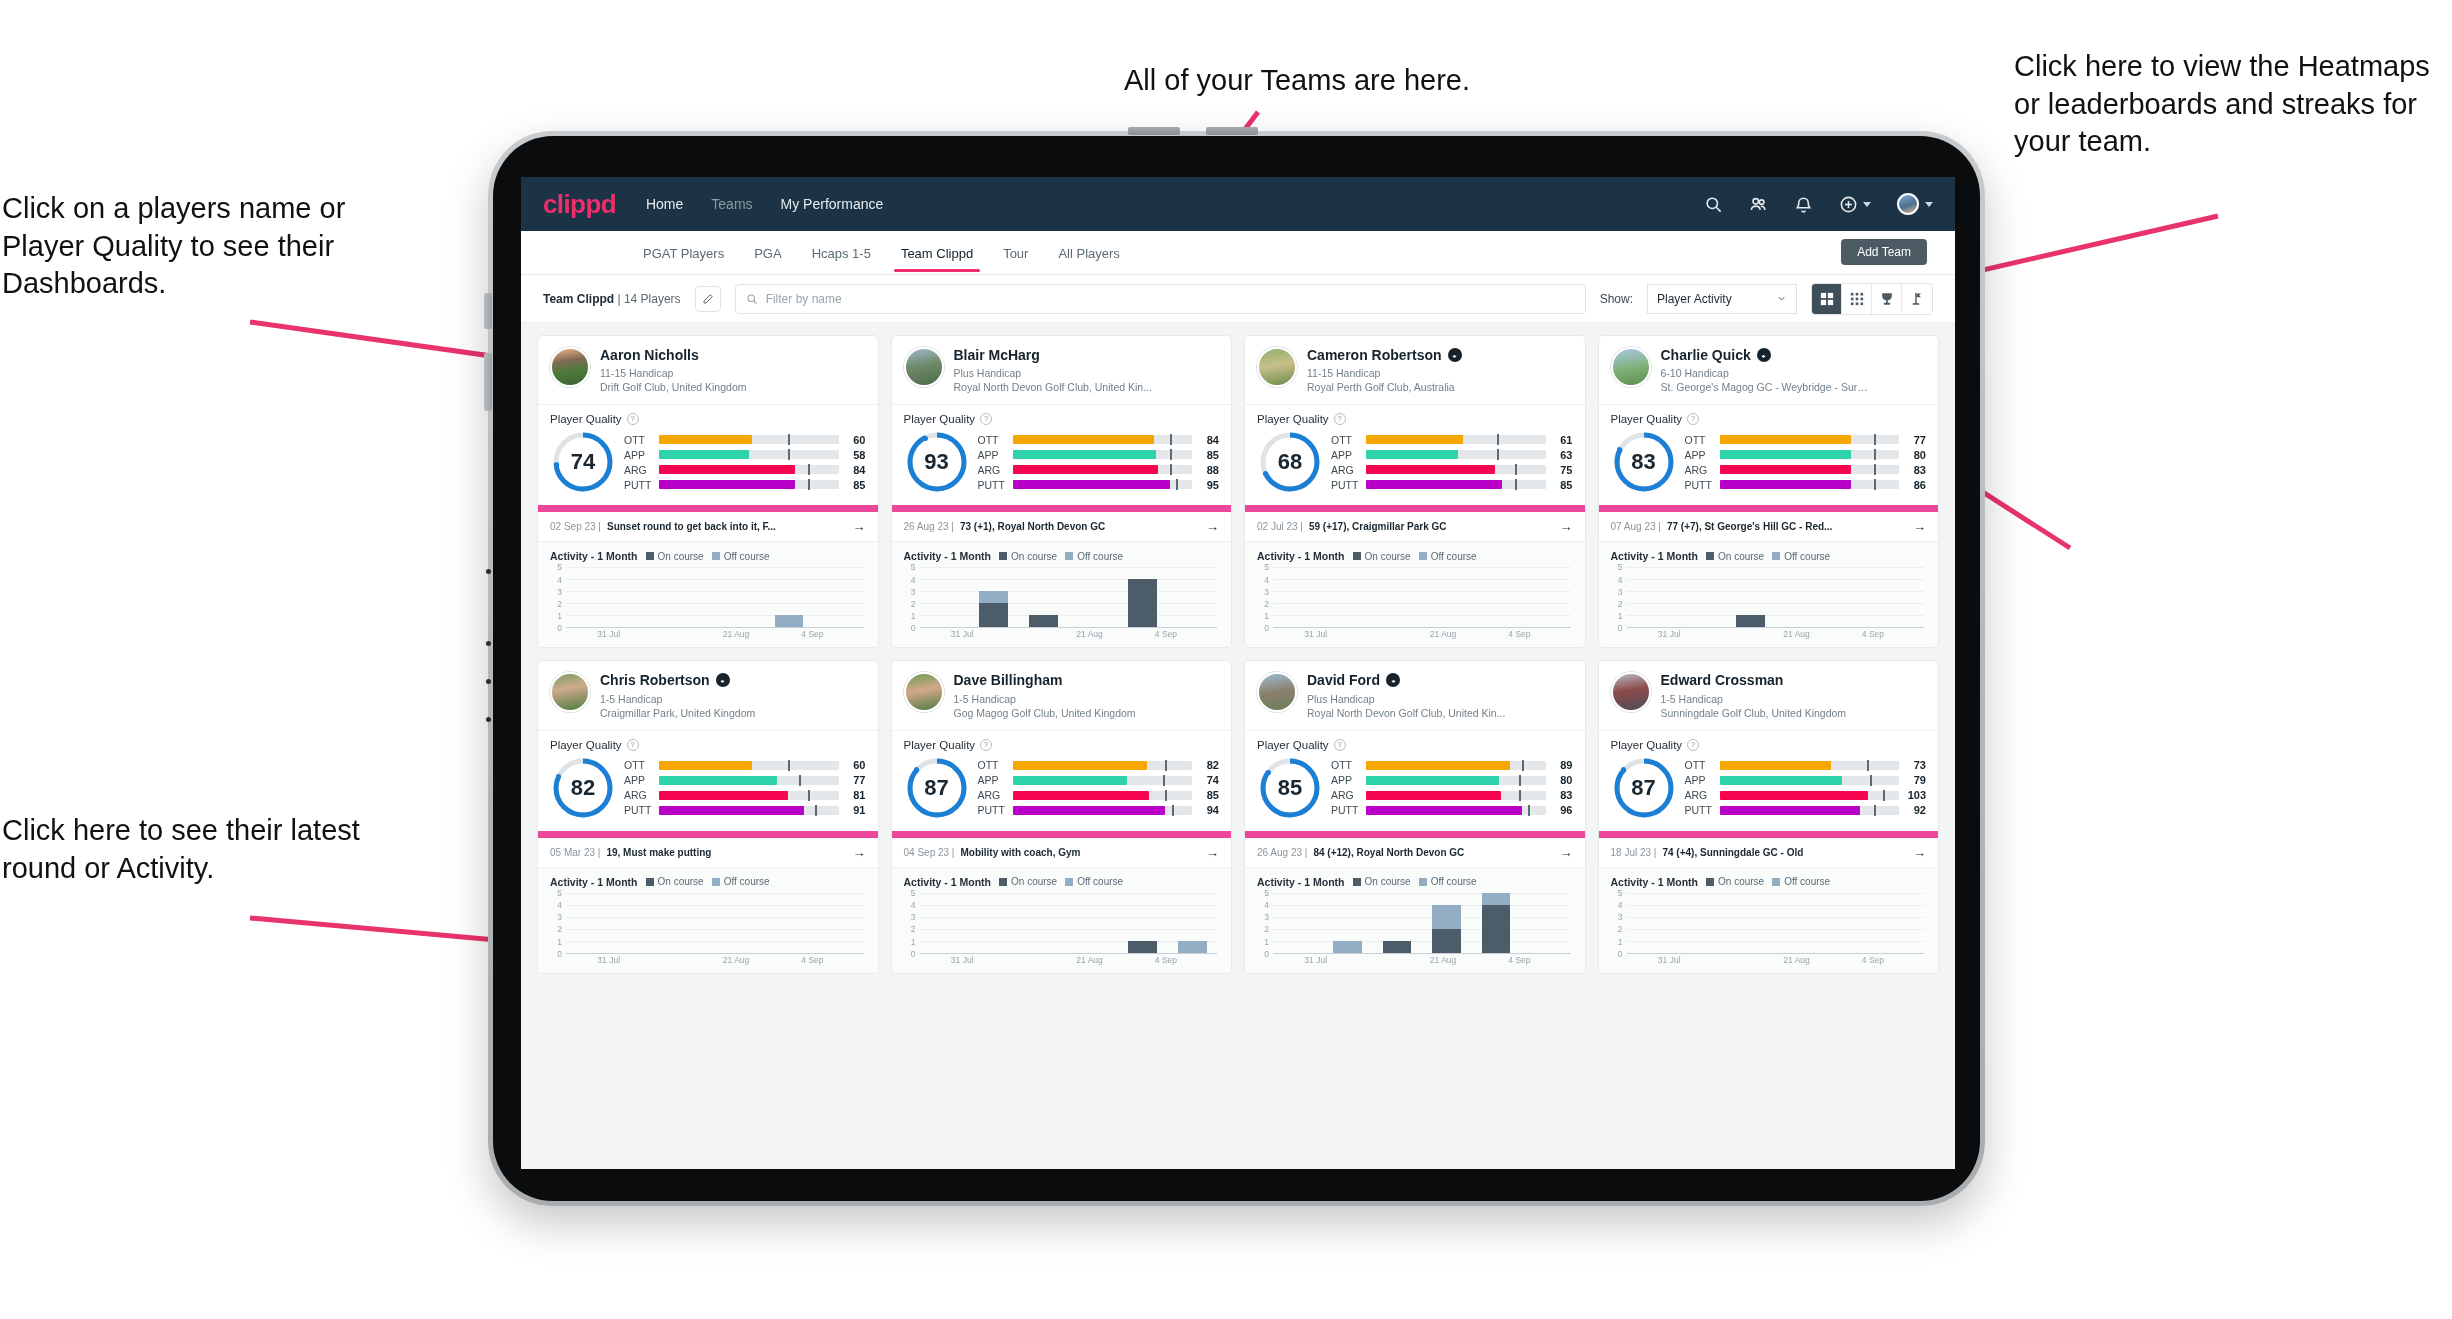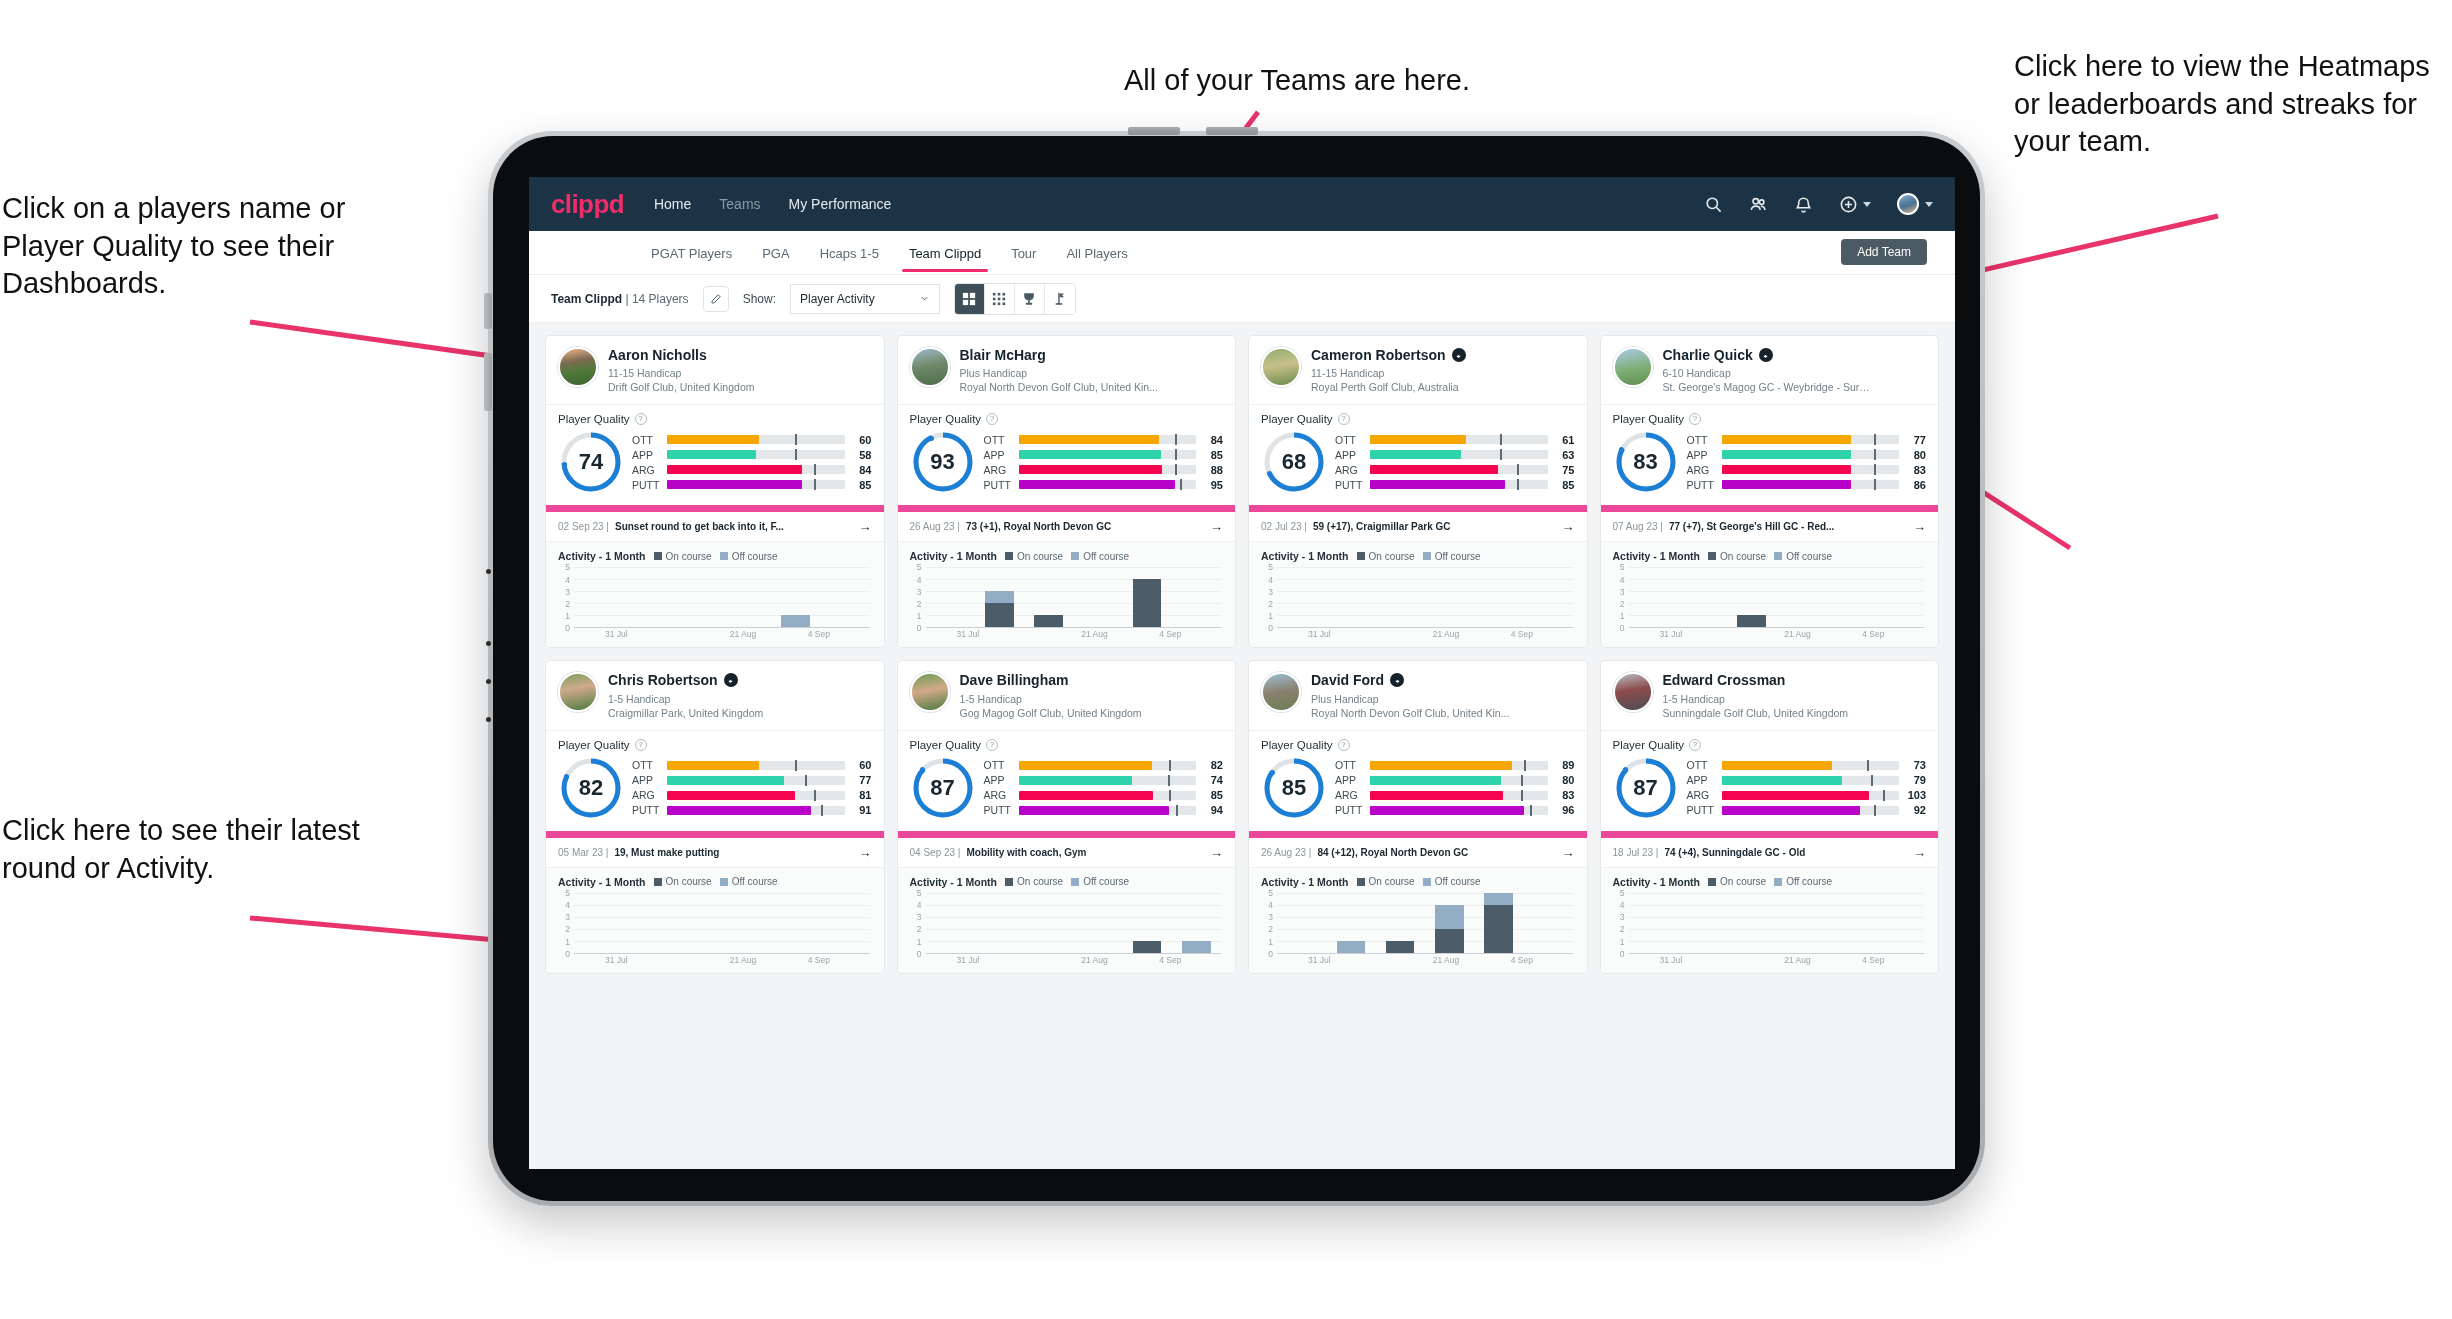--- a/index.html
+++ b/index.html
@@ -34,21 +34,21 @@
     width: 1497px; height: 1075px;
     border-radius: 64px;
     background: linear-gradient(180deg,#c9ccce 0%, #b4b8ba 50%, #a9adaf 100%);
     padding: 5px;
     box-shadow: 0 18px 44px rgba(0,0,0,.22);
   }
   .tablet-inner {
     width: 100%; height: 100%;
     border-radius: 60px;
     background: #0b0c0d;
-    padding: 41px 25px 32px 36px;
+    padding: 41px 25px 32px 28px;
   }
   .screen {
     width: 100%; height: 100%;
     background: #f3f4f6;
     overflow: hidden;
     position: relative;
   }
   .btn-side {
     position: absolute; background: linear-gradient(90deg,#b9bdbf,#9da1a3);
     border-radius: 2px;
@@ -298,20 +298,27 @@
         <div class="toolbar">
           <span class="team-label">
             <span>Team Clippd</span>
             <span class="muted">| 14 Players</span>
           </span>
           <span class="pencil">
             <svg width="12" height="12" viewBox="0 0 24 24" fill="none" stroke="currentColor" stroke-width="2">
               <path d="M16.5 3.5l4 4L8 20H4v-4z"></path>
             </svg>
           </span>
+          <div class="search-box">
+            <svg width="12" height="12" viewBox="0 0 24 24" fill="none" stroke="#9aa5ac" stroke-width="2.2">
+              <circle cx="10.5" cy="10.5" r="6.5"></circle>
+                <line x1="15.5" y1="15.5" x2="21" y2="21"></line>
+            </svg>
+            <span class="search-ph">Filter by name</span>
+          </div>
           <span class="show-label">Show:</span>
           <div class="select">
             <span class="sv">Player Activity</span>
             <svg width="11" height="11" viewBox="0 0 24 24" fill="none" stroke="#3d4a53" stroke-width="2">
               <path d="M6 9l6 6 6-6"></path>
             </svg>
           </div>
           <div class="viewgroup">
             <span class="vbtn active">
               <svg width="14" height="14" viewBox="0 0 16 16" fill="currentColor">

